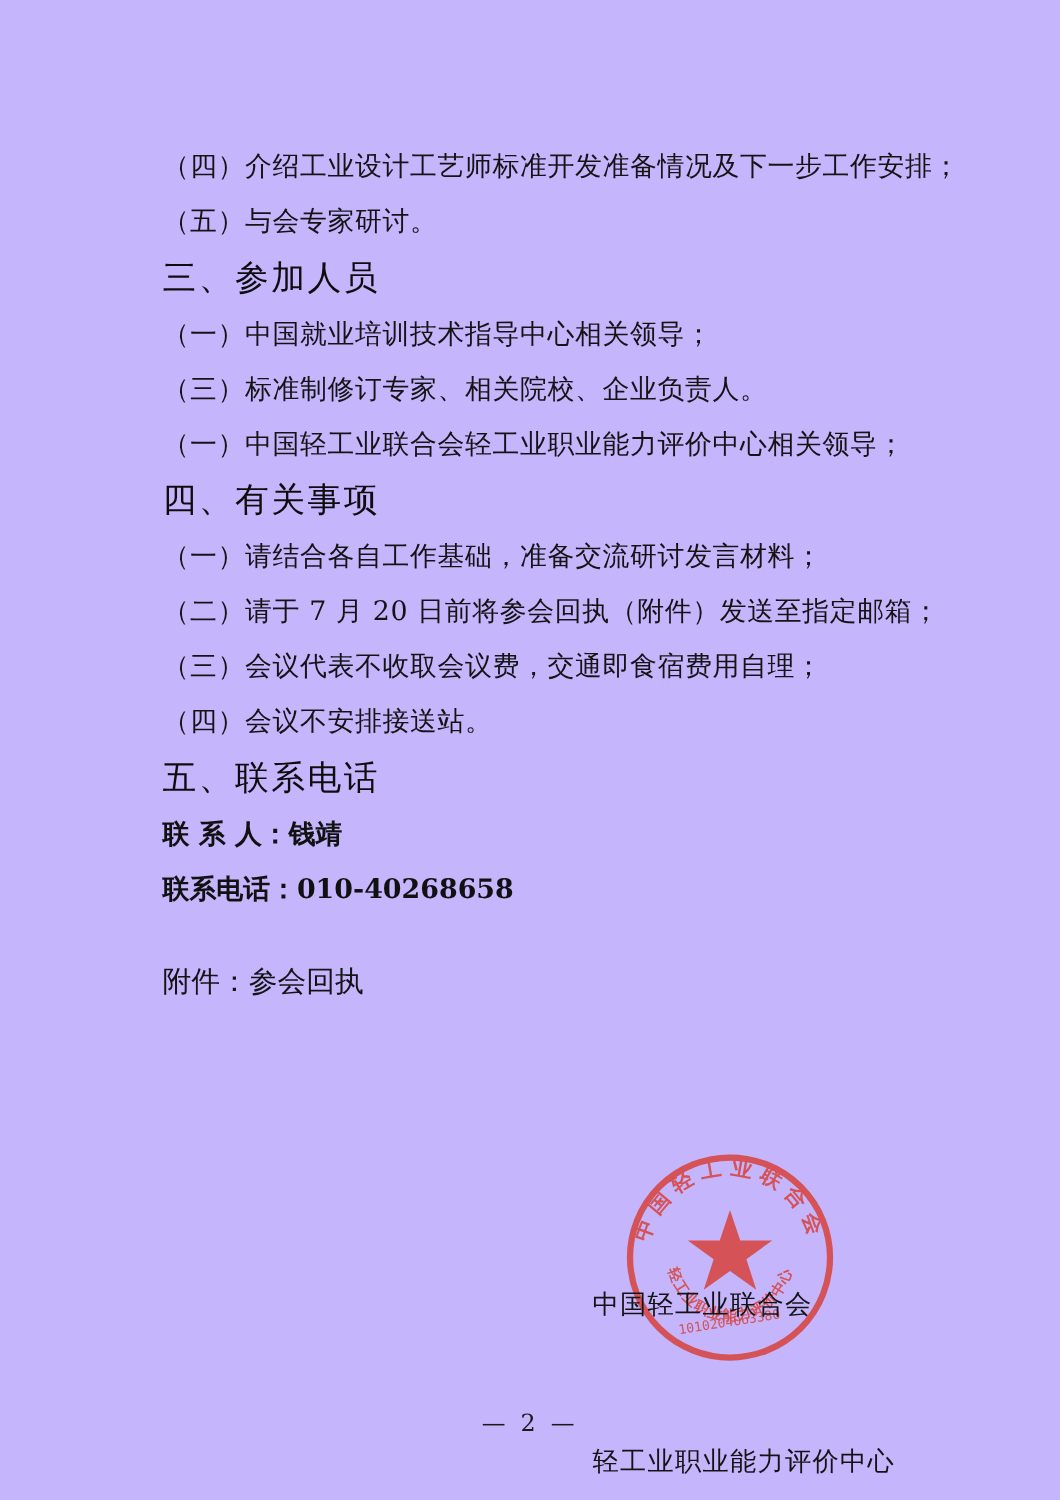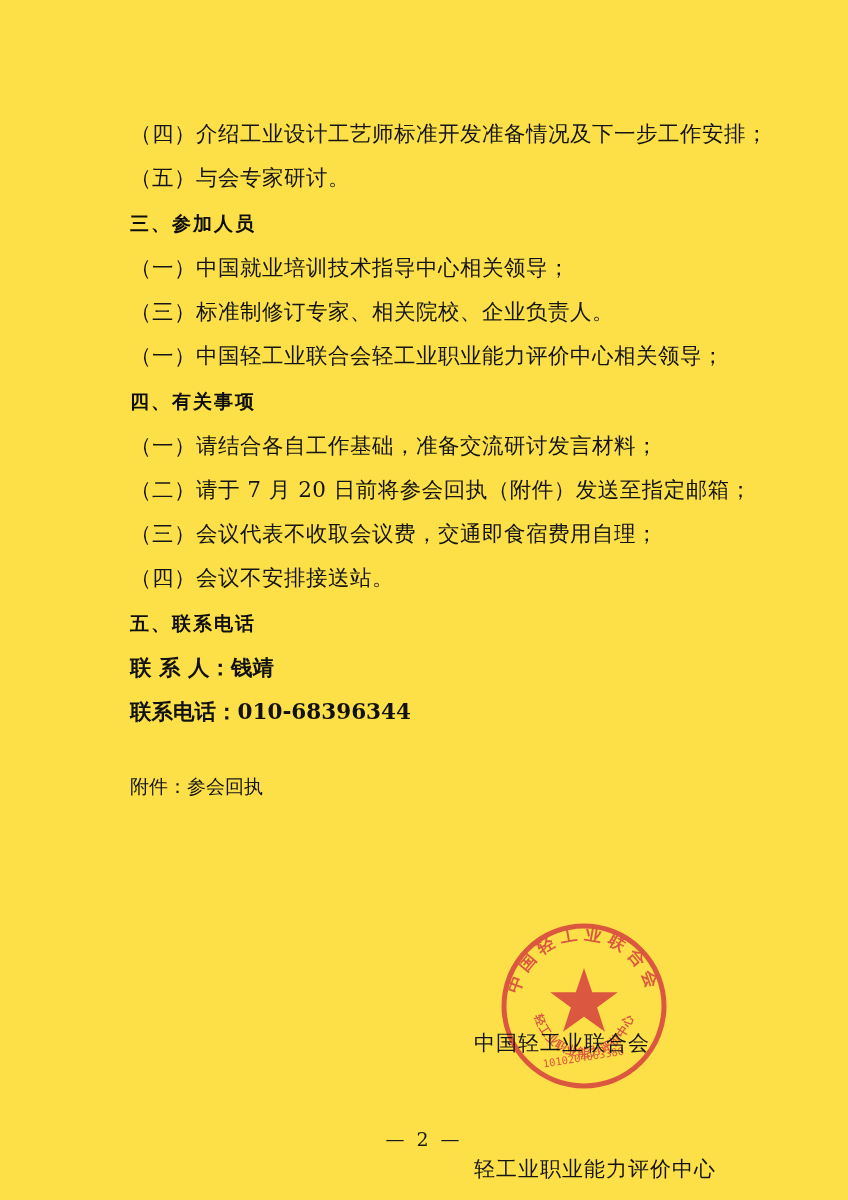--- a/index.html
+++ b/index.html
@@ -13,60 +13,60 @@
     position: relative;
     font-family: "DejaVu Serif", "Liberation Serif", serif;
     color: #111111;
     overflow: hidden;
   }
   .page {
     position: absolute;
     left: 0; top: 0;
     width: 848px;
     height: 1200px;
-    background: #fde047;
+    background: #c4b5fd;
   }
   .content {
     position: absolute;
     left: 118px;
     top: 112px;
     width: 620px;
   }
   .line {
     font-size: 21.5px;
     line-height: 44px;
     letter-spacing: 0.5px;
     white-space: pre;
     color: #141414;
   }
   .indent {
     padding-left: 12px;
   }
   .heading {
-    font-size: 19px;
-    font-weight: bold;
+    font-size: 27px;
+    font-weight: normal;
     line-height: 46px;
     letter-spacing: 2px;
     padding-left: 12px;
     color: #0d0d0d;
   }
   .contact-line {
     font-size: 21.5px;
     line-height: 44px;
     padding-left: 12px;
     font-weight: bold;
     color: #111111;
     white-space: pre;
   }
   .contact-line .val {
     font-weight: bold;
   }
   .gap-md { height: 30px; }
   .attachment {
-    font-size: 19px;
+    font-size: 23px;
     line-height: 44px;
     padding-left: 12px;
     white-space: pre;
     color: #141414;
   }
 
   
   .sign-block {
     position: absolute;
     right: 132px;
@@ -130,21 +130,21 @@
     <div class="heading">四、有关事项</div>
 
     <div class="line indent">（一）请结合各自工作基础，准备交流研讨发言材料；</div>
     <div class="line indent">（二）请于 7 月 20 日前将参会回执（附件）发送至指定邮箱；</div>
     <div class="line indent">（三）会议代表不收取会议费，交通即食宿费用自理；</div>
     <div class="line indent">（四）会议不安排接送站。</div>
 
     <div class="heading">五、联系电话</div>
 
     <div class="contact-line"><span>联 系 人：</span><span class="val">钱靖</span></div>
-    <div class="contact-line"><span>联系电话：</span><span class="val">010-68396344</span></div>
+    <div class="contact-line"><span>联系电话：</span><span class="val">010-40268658</span></div>
 
     <div class="gap-md"></div>
 
     <div class="attachment">附件：参会回执</div>
   </div>
 
   <div class="seal">
     <svg width="176" height="176" viewBox="0 0 176 176" xmlns="http://www.w3.org/2000/svg">
       <defs>
         <path id="arcTop" d="M 22,88 A 66,66 0 0 1 154,88" fill="none"></path>

